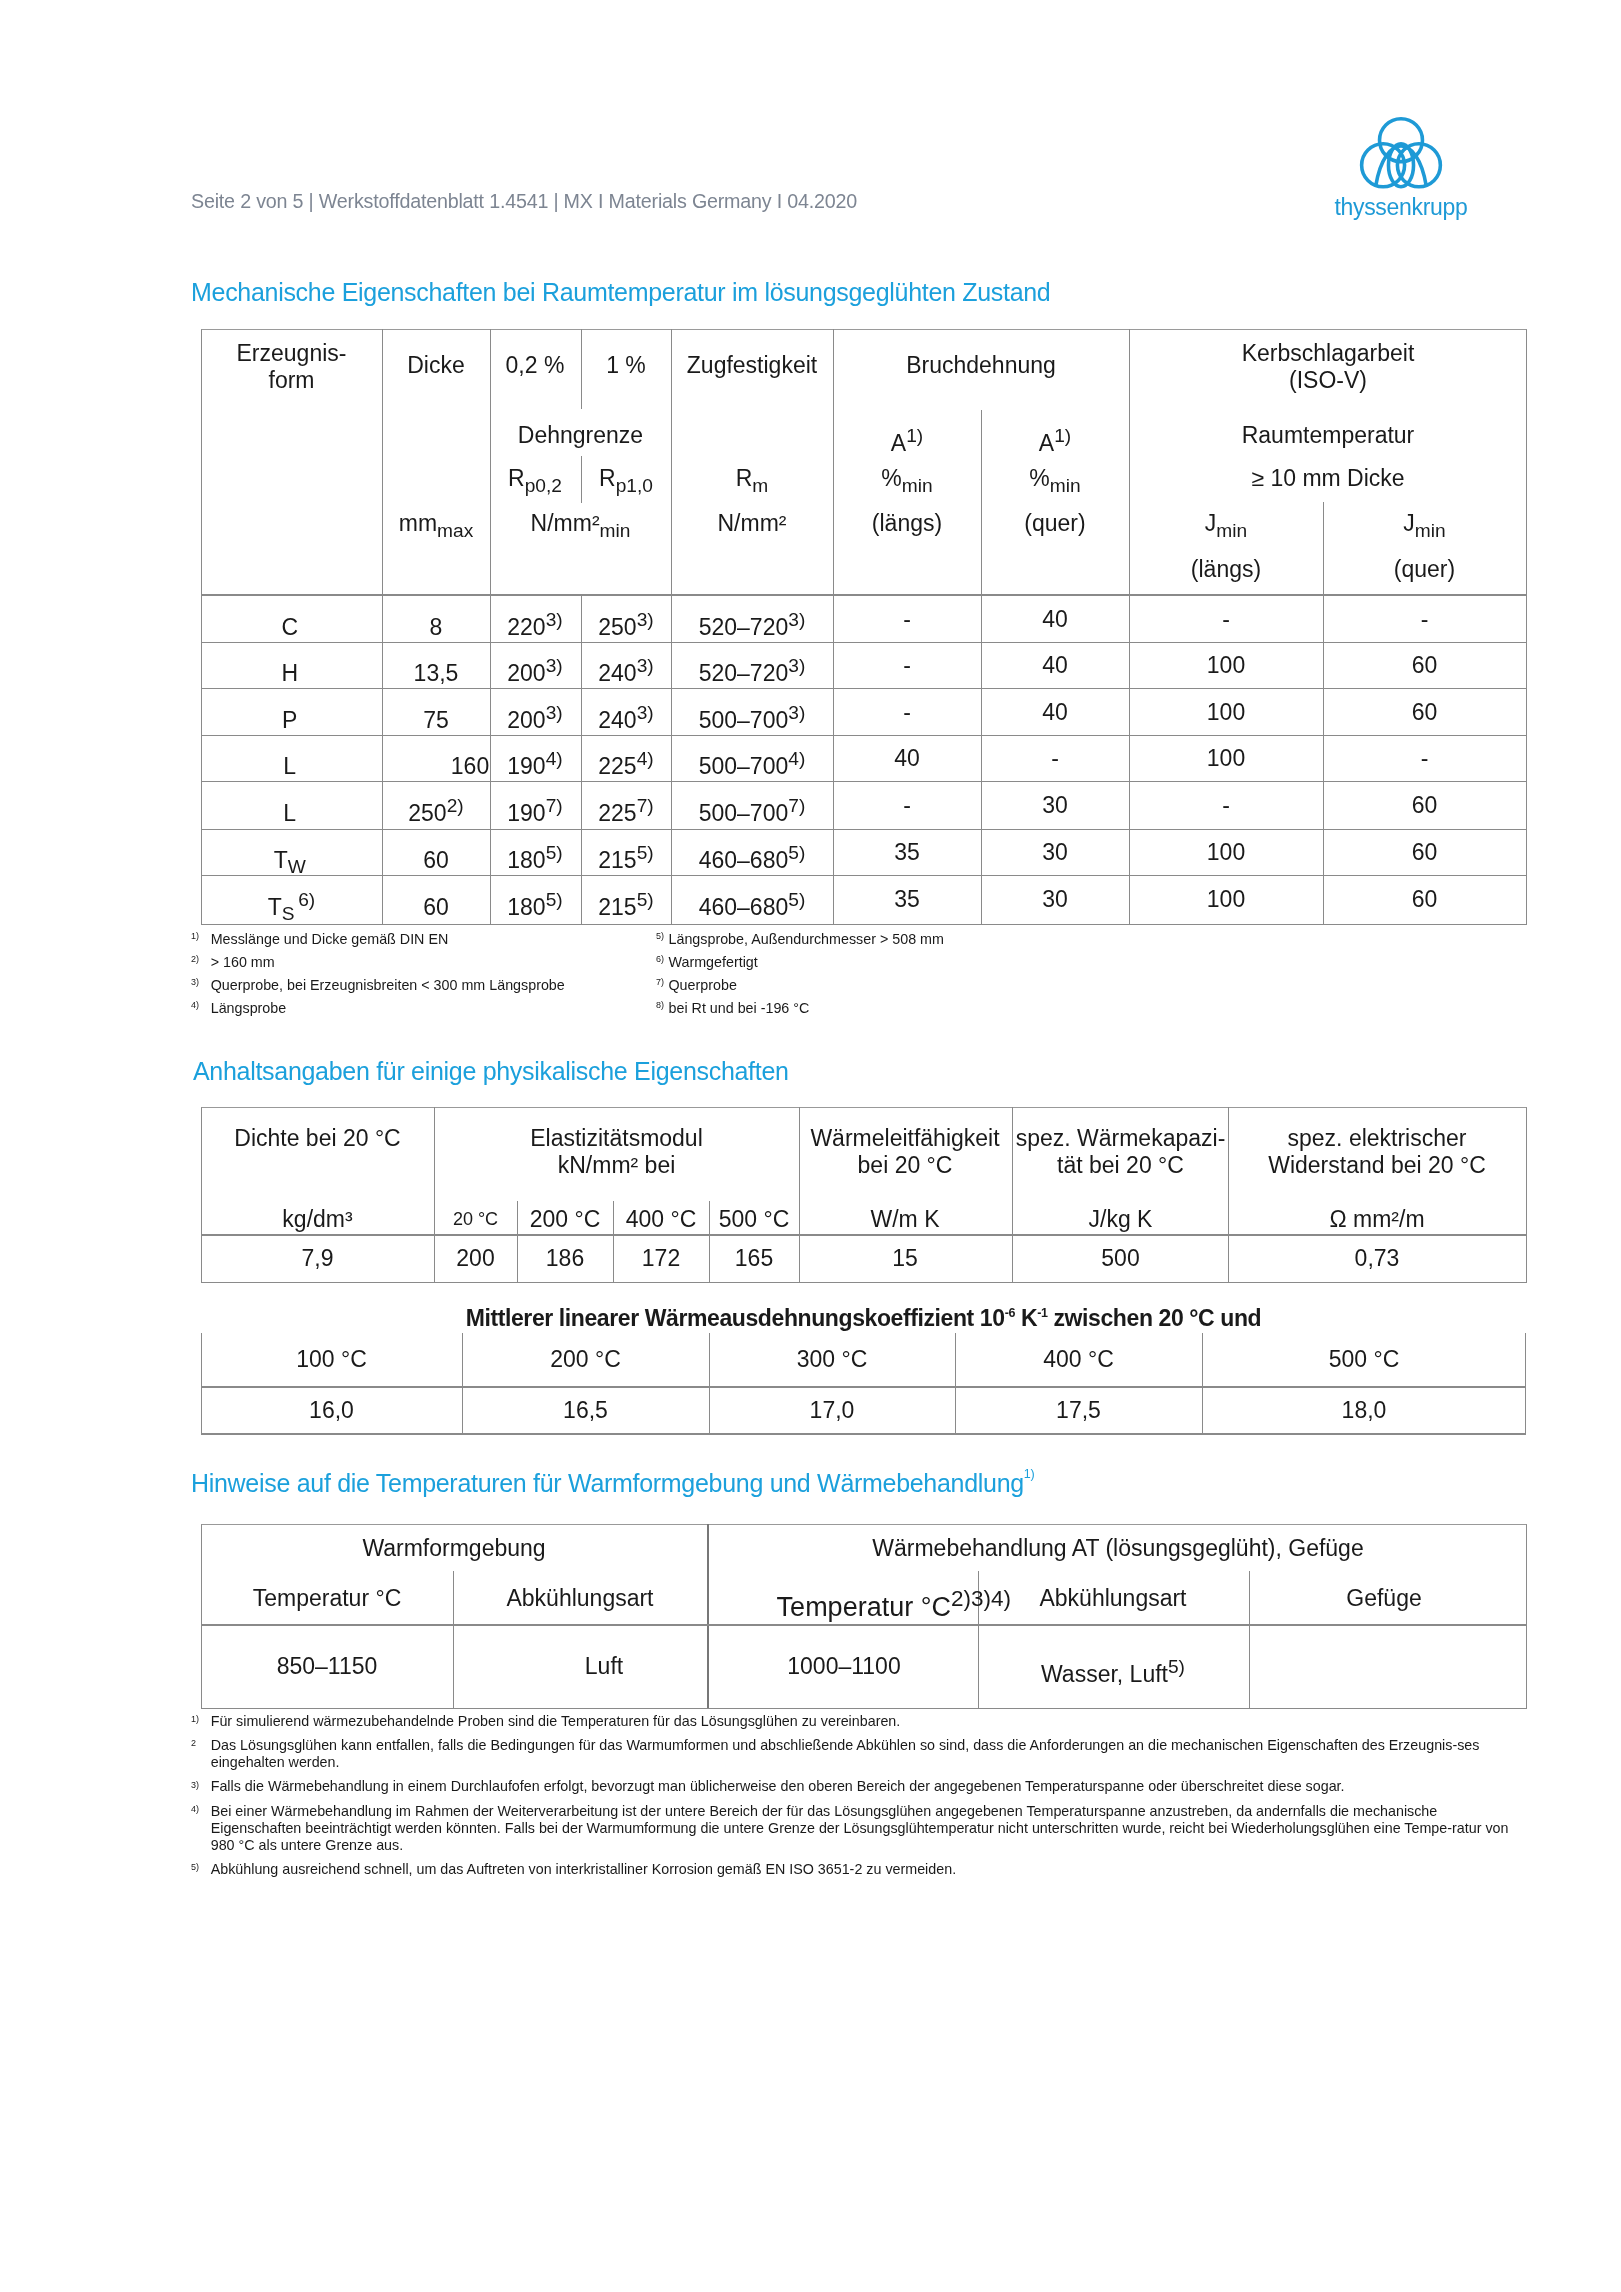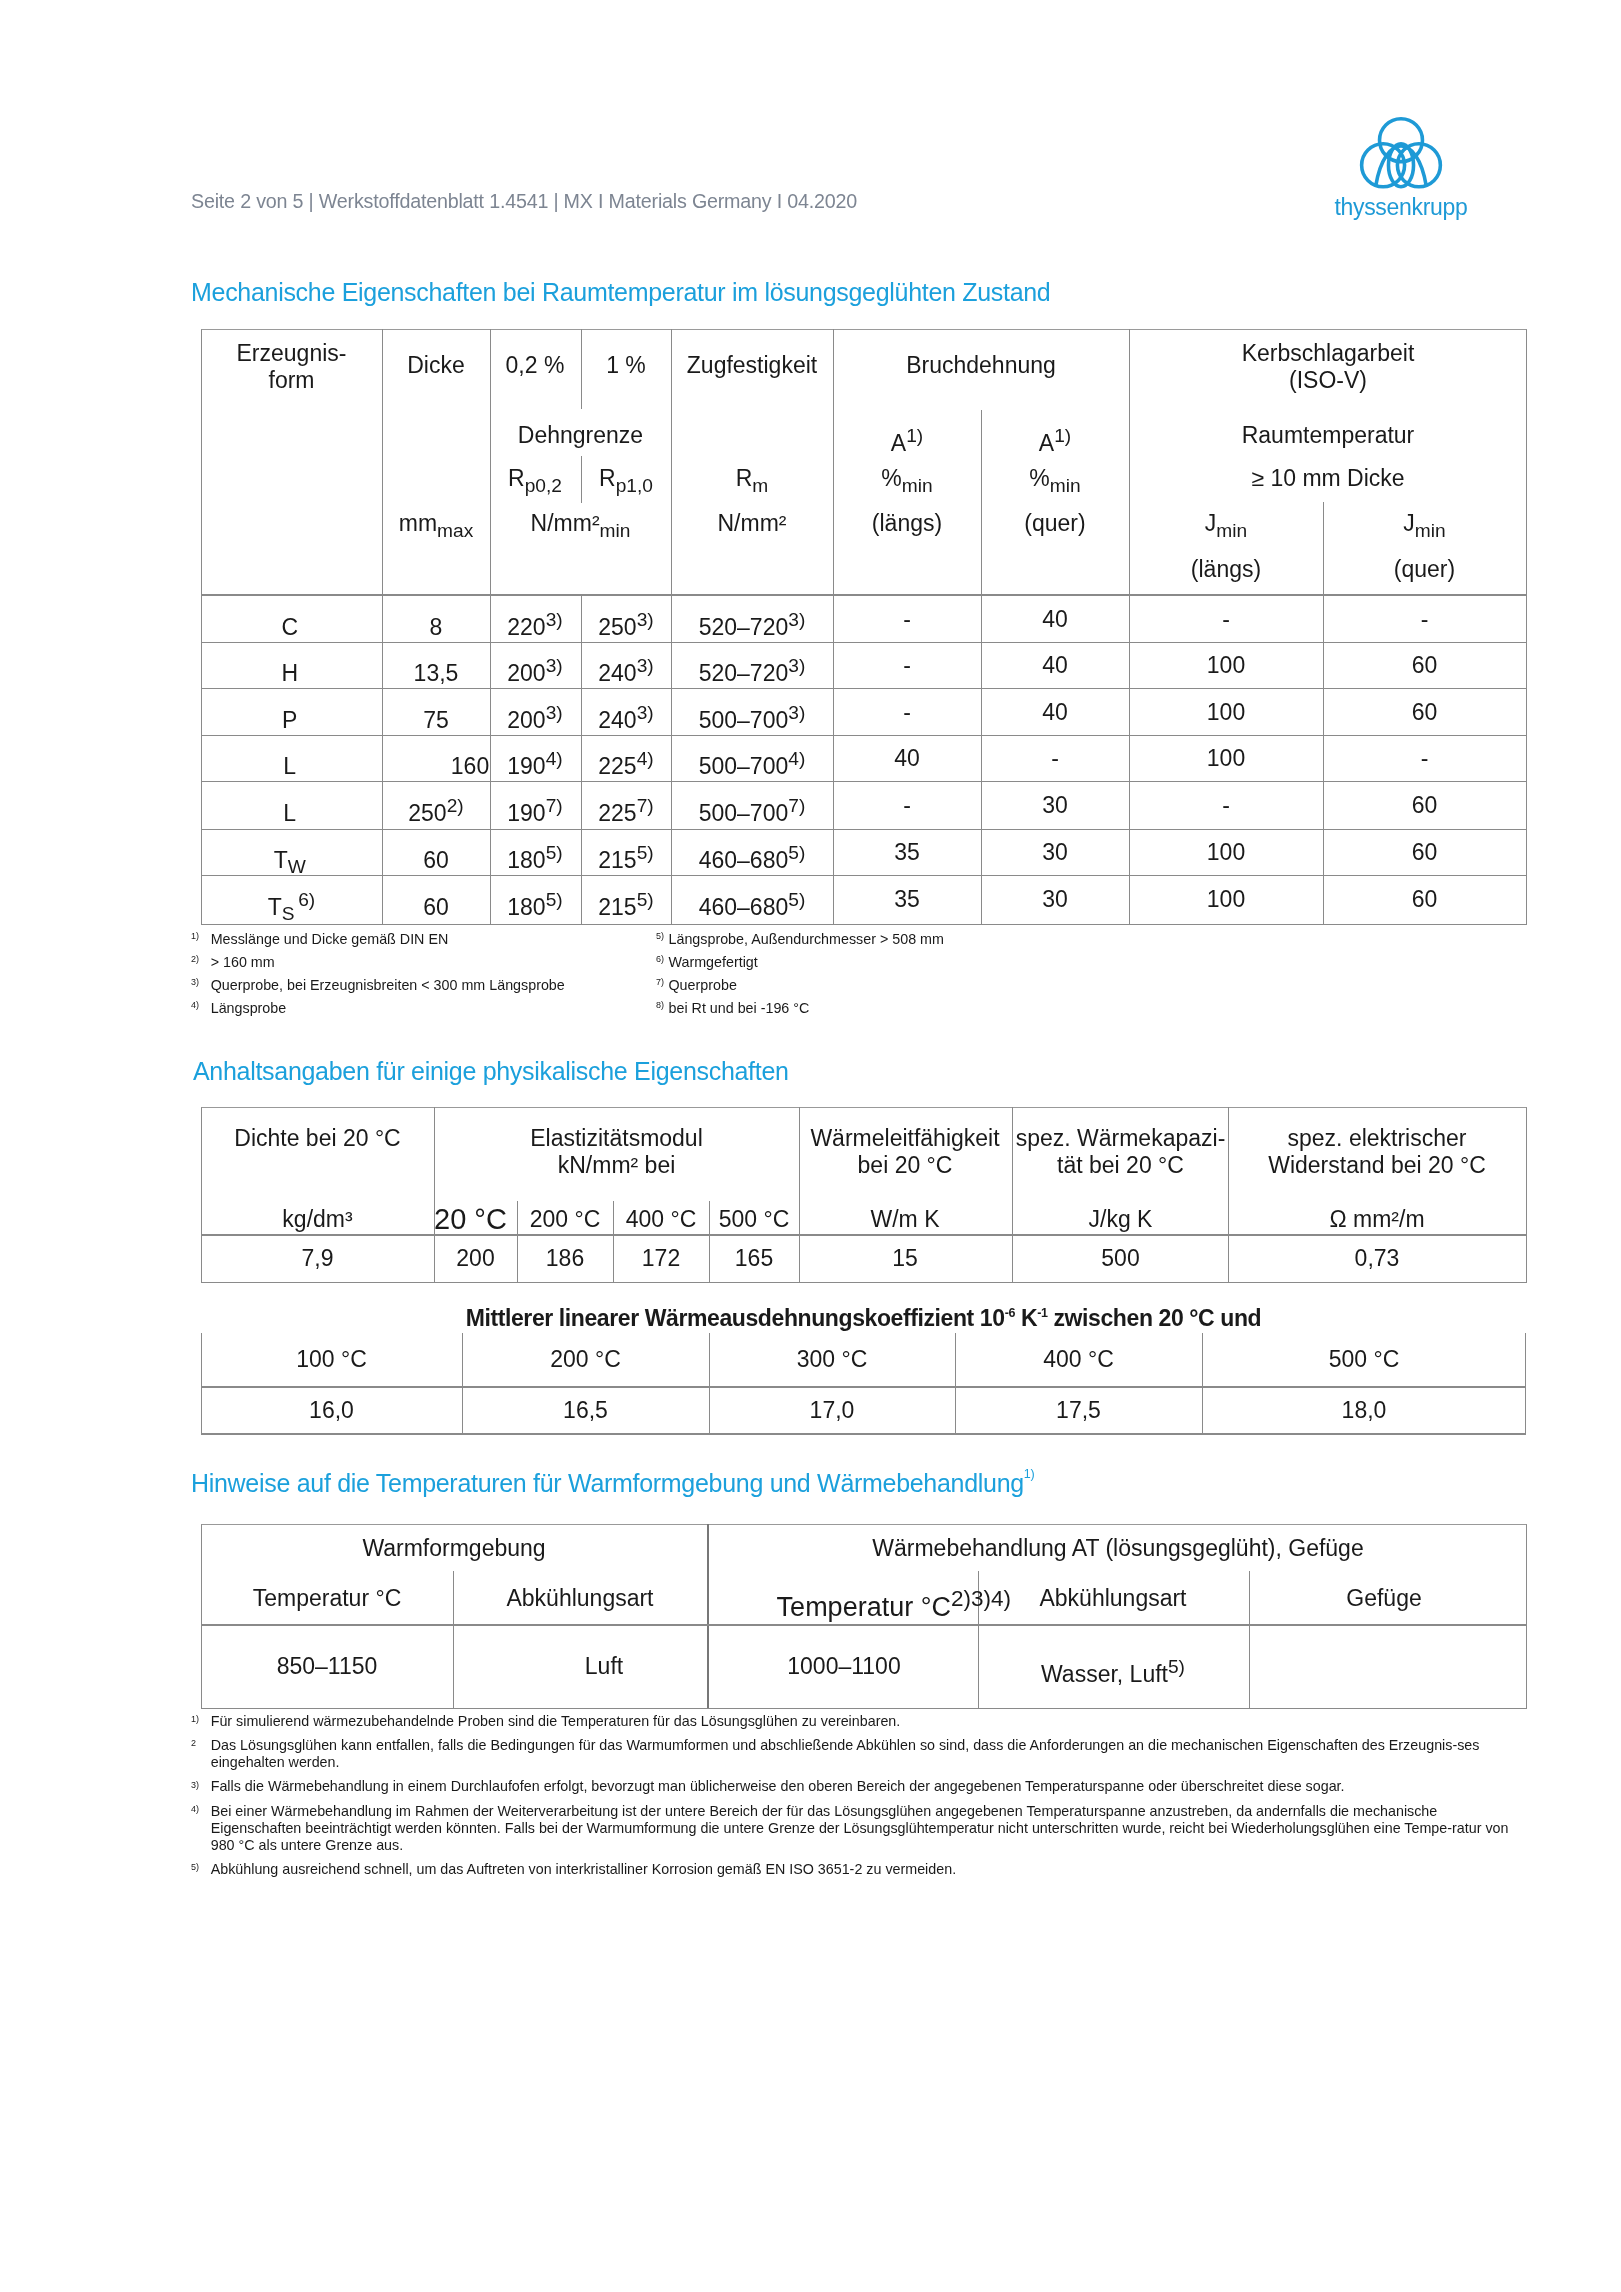--- a/index.html
+++ b/index.html
@@ -227,21 +227,21 @@
   <div class="abs" style="left:233px;top:18px;width:365px;text-align:center;font-size:23px;line-height:27px;white-space:pre-line">Elastizitätsmodul
 kN/mm² bei</div>
   <div class="abs" style="left:598px;top:18px;width:212px;text-align:center;font-size:23px;line-height:27px;white-space:pre-line">Wärmeleitfähigkeit
 bei 20 °C</div>
   <div class="abs" style="left:811px;top:18px;width:217px;text-align:center;font-size:23px;line-height:27px;white-space:pre-line">spez. Wärmekapazi-
 tät bei 20 °C</div>
   <div class="abs" style="left:1027px;top:18px;width:298px;text-align:center;font-size:23px;line-height:27px;white-space:pre-line">spez. elektrischer
 Widerstand bei 20 °C</div>
 
   <div class="abs" style="left:0;top:99px;width:233px;text-align:center;font-size:23px;line-height:27px">kg/dm³</div>
-  <div class="abs" style="left:233px;top:99px;width:83px;text-align:left;font-size:29px;line-height:27px">20 °C</div>
+  <div class="abs" style="left:233px;top:99px;width:83px;text-align:center;font-size:18px;line-height:27px">20 °C</div>
   <div class="abs" style="left:316px;top:99px;width:96px;text-align:center;font-size:23px;line-height:27px">200 °C</div>
   <div class="abs" style="left:412px;top:99px;width:96px;text-align:center;font-size:23px;line-height:27px">400 °C</div>
   <div class="abs" style="left:508px;top:99px;width:90px;text-align:center;font-size:23px;line-height:27px">500 °C</div>
   <div class="abs" style="left:598px;top:99px;width:212px;text-align:center;font-size:23px;line-height:27px">W/m K</div>
   <div class="abs" style="left:811px;top:99px;width:217px;text-align:center;font-size:23px;line-height:27px">J/kg K</div>
   <div class="abs" style="left:1027px;top:99px;width:298px;text-align:center;font-size:23px;line-height:27px">Ω mm²/m</div>
 
   <div class="abs" style="left:0;top:138px;width:233px;text-align:center;font-size:23px;line-height:27px">7,9</div>
   <div class="abs" style="left:233px;top:138px;width:83px;text-align:center;font-size:23px;line-height:27px">200</div>
   <div class="abs" style="left:316px;top:138px;width:96px;text-align:center;font-size:23px;line-height:27px">186</div>

